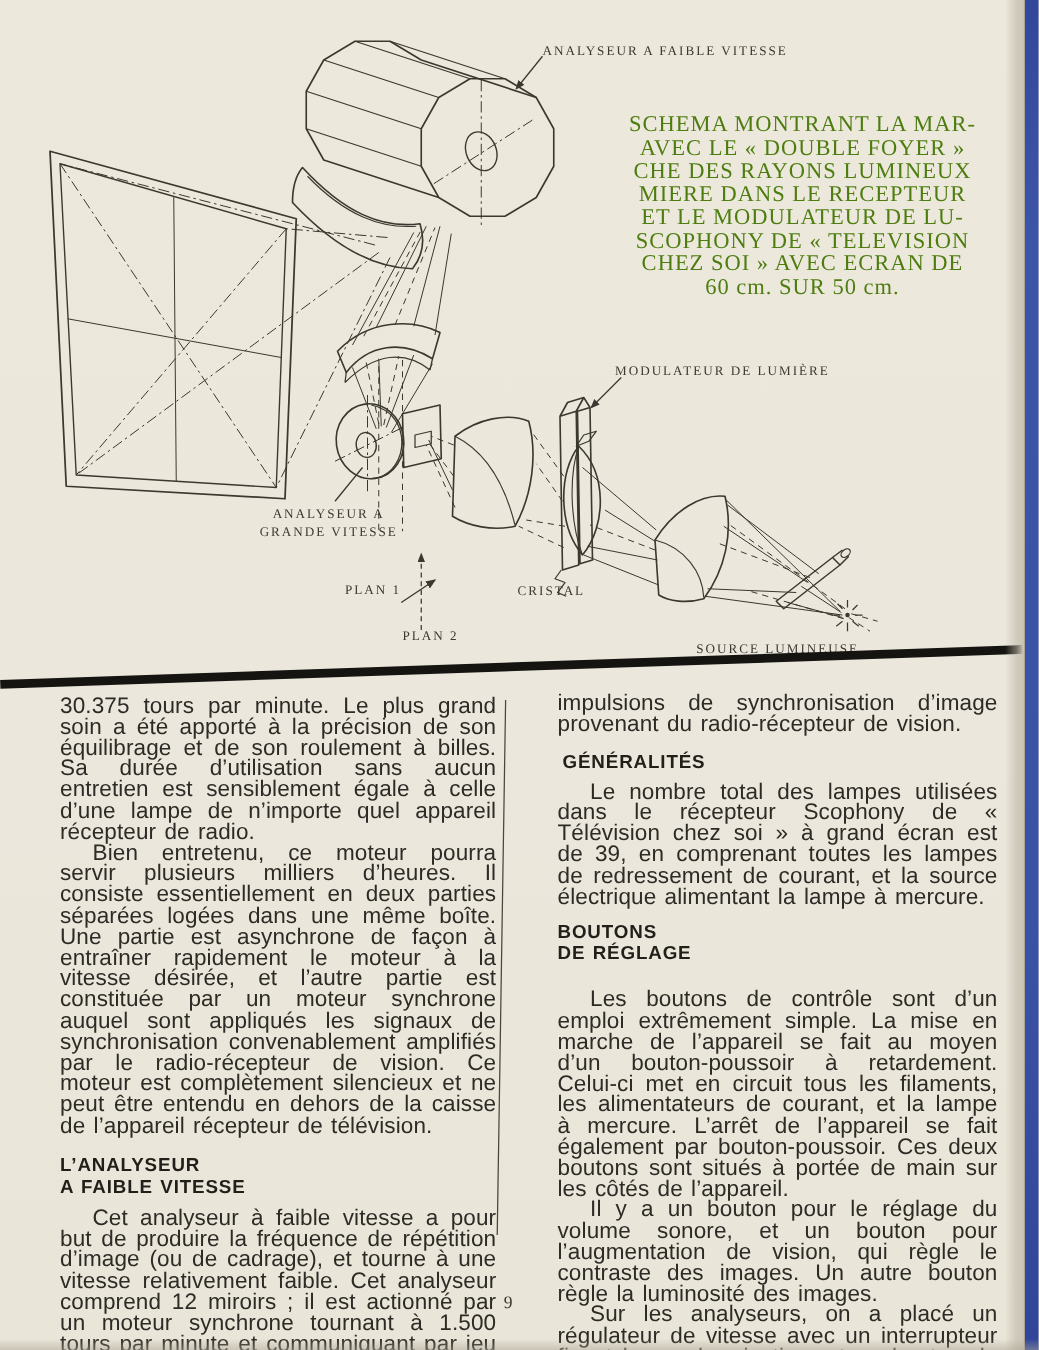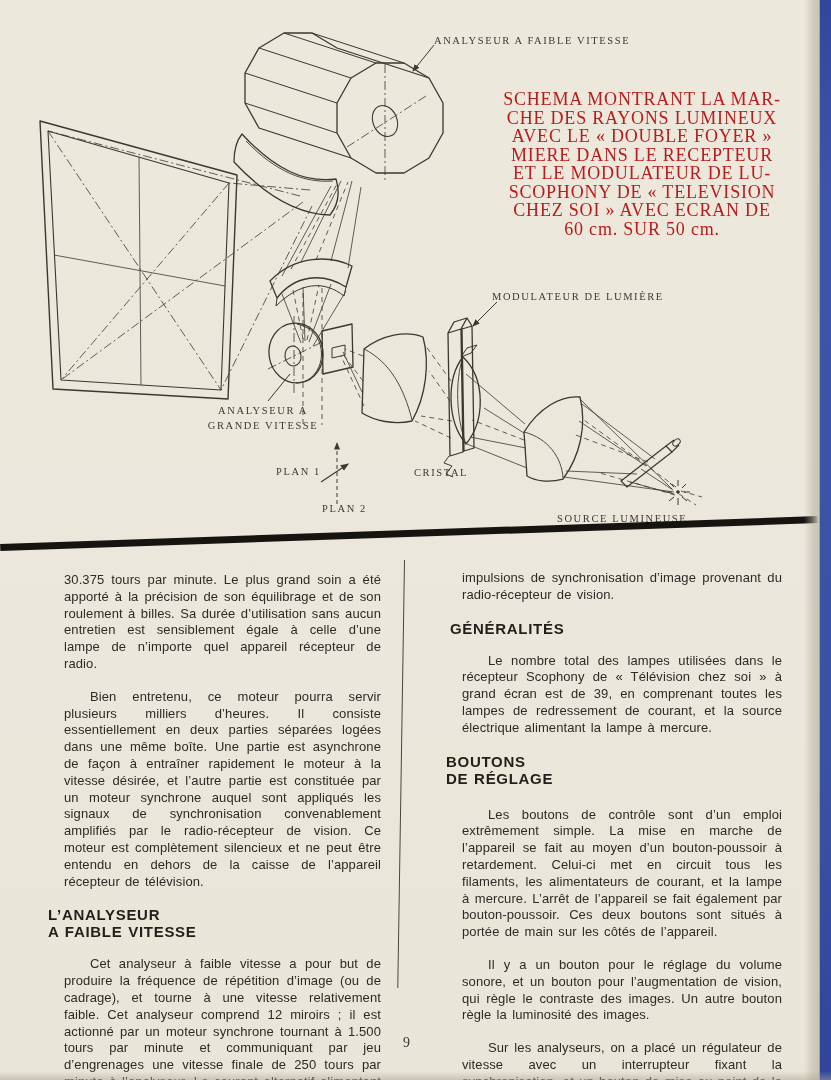--- a/index.html
+++ b/index.html
@@ -16,28 +16,28 @@
   .binding{position:absolute;top:0;right:0;width:11px;height:100%;
     background:linear-gradient(180deg,#32479c 0%,#3d55a8 18%,#3a52a4 70%,#30459a 100%);}
   .bottom-shade{position:absolute;left:0;bottom:0;width:100%;height:9px;
     background:linear-gradient(180deg,rgba(180,174,158,0),rgba(170,164,146,.5));}
   
   .rule{position:absolute;left:0;top:530px;width:818px;height:7px;background:#151411;
     transform:rotate(-1.95deg);transform-origin:center;}
   
   .title-block{position:absolute;left:468px;top:90px;width:348px;text-align:center;
     font-family:"Liberation Serif",serif;font-size:18px;line-height:18.5px;
-    letter-spacing:.8px;color:#b91c1c;}
+    letter-spacing:.8px;color:#4d7c0f;}
   
   .diagram{position:absolute;left:0;top:0;}
   .diagram text{font-family:"Liberation Serif",serif;font-size:10.5px;
     letter-spacing:1.6px;fill:#3c3a32;}
   
   .col{position:absolute;text-align:justify;}
-  .col p{margin:16px;font-size:13px;line-height:16.8px;word-spacing:1.5px;letter-spacing:.1px;}
+  .col p{margin:0;font-size:18px;line-height:16.8px;word-spacing:1.5px;letter-spacing:.1px;}
   .col p.indent{text-indent:26px;}
   .col-left{left:48px;top:556px;width:349px;}
   .col-right{left:446px;top:554px;width:352px;}
   .h-col{font-weight:700;font-size:15px;line-height:17px;letter-spacing:.7px;
     color:#211f19;text-align:left;word-spacing:1px;}
   .h-analyseur{margin:15px 0 8px;}
   .h-generalites{margin:13px 4px 7px;}
   .h-boutons{margin:12px 0 20px;}
   .divider{position:absolute;left:404px;top:560px;width:1.4px;height:428px;
     background:#4a463c;transform:rotate(.9deg);transform-origin:top center;}
@@ -152,22 +152,22 @@
     <text x="263" y="414" text-anchor="middle">ANALYSEUR A</text>
     <text x="263" y="429" text-anchor="middle">GRANDE VITESSE</text>
     <text x="276" y="475">PLAN 1</text>
     <text x="322" y="512">PLAN 2</text>
     <text x="414" y="476">CRISTAL</text>
     <text x="557" y="522">SOURCE LUMINEUSE</text>
   </svg>
 
   <div class="title-block">
     <div>SCHEMA MONTRANT LA MAR-</div>
+    <div>AVEC LE « DOUBLE FOYER »</div>
     <div>CHE DES RAYONS LUMINEUX</div>
-    <div>AVEC LE « DOUBLE FOYER »</div>
     <div>MIERE DANS LE RECEPTEUR</div>
     <div>ET LE MODULATEUR DE LU-</div>
     <div>SCOPHONY DE « TELEVISION</div>
     <div>CHEZ SOI » AVEC ECRAN DE</div>
     <div>60 cm. SUR 50 cm.</div>
   </div>
 
   <div class="rule"></div>
 
   <div class="col col-left">

